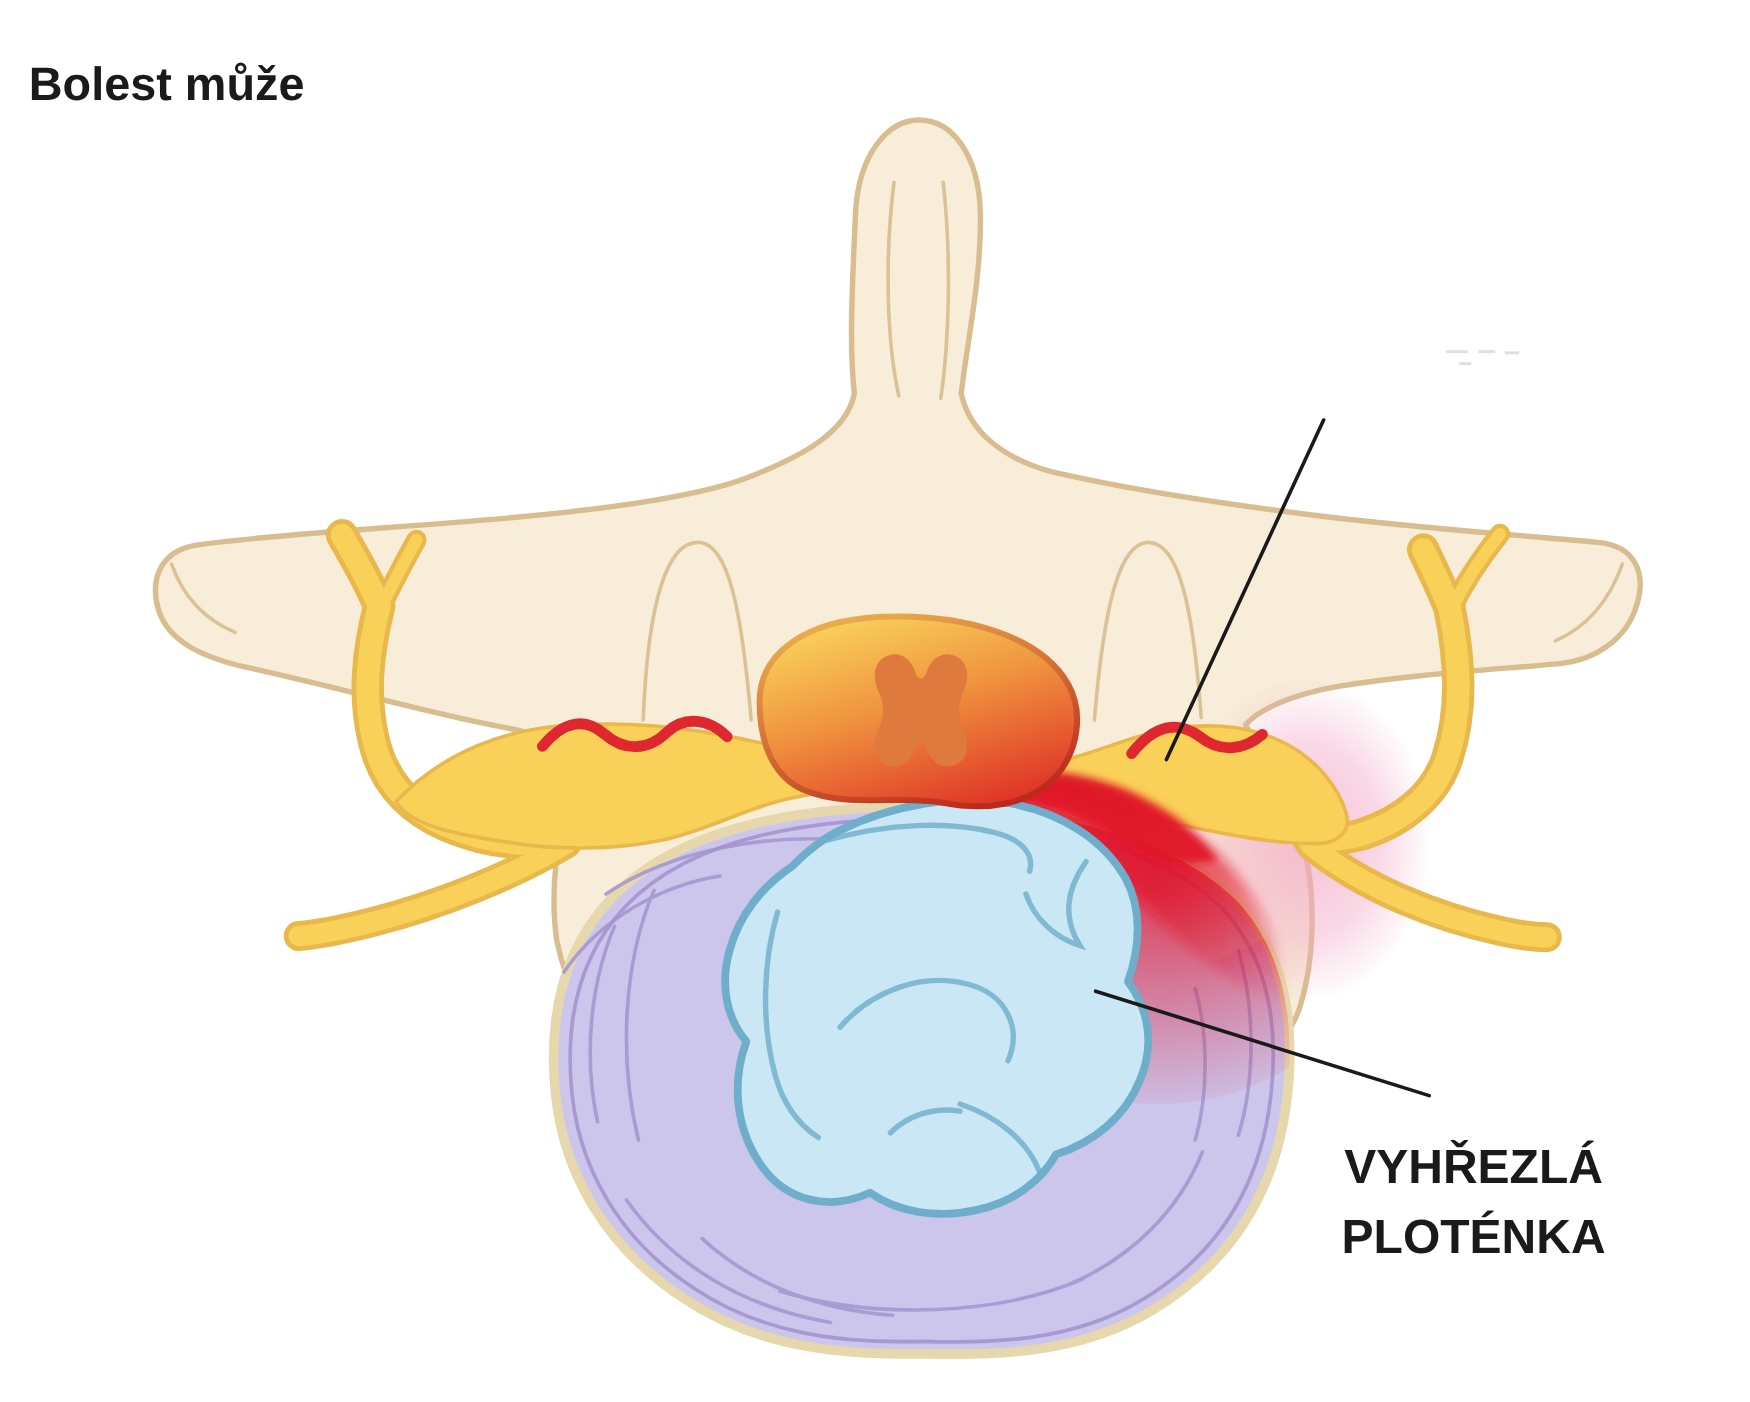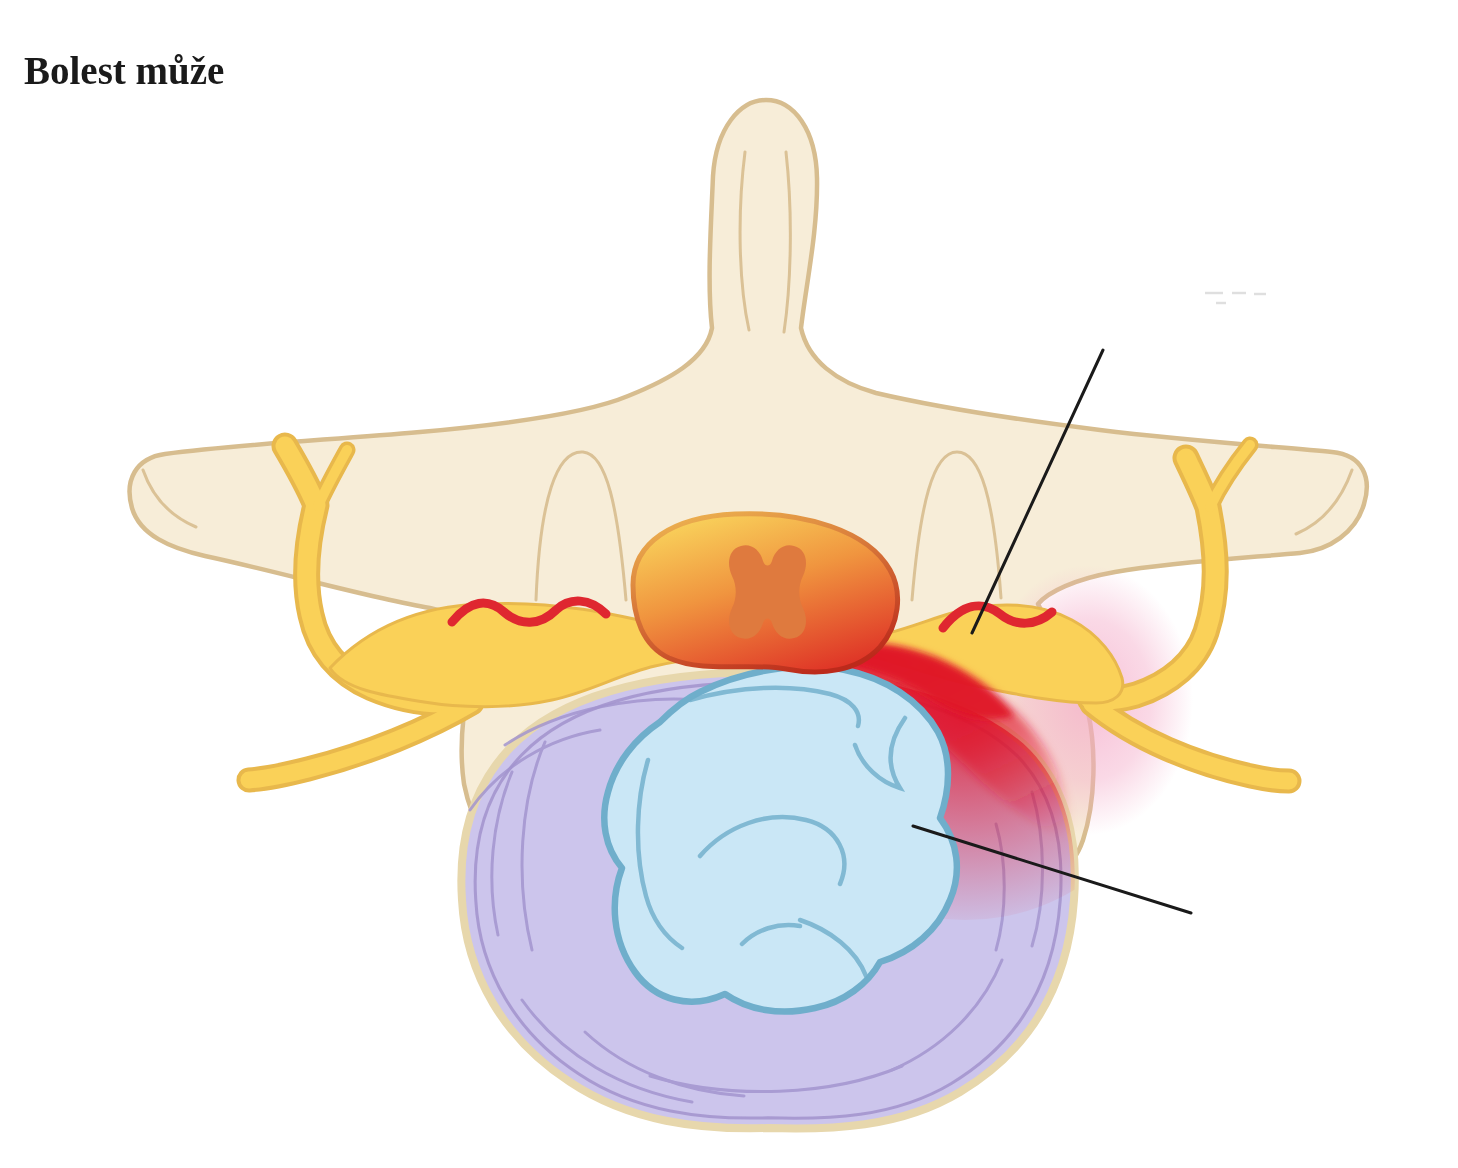--- a/index.html
+++ b/index.html
@@ -1,20 +1,20 @@
 <!DOCTYPE html>
 <html><head>
 <meta charset="utf-8">
 <style>
   html,body{margin:0;padding:0;}
   body{
     width:1458px;height:1168px;position:relative;background:#ffffff;overflow:hidden;
     font-family:"Liberation Sans", sans-serif;
   }
-  #stage{position:absolute;left:0;top:0;width:1296px;height:1168px;font-family:Liberation Serif, serif;}
+  #stage{position:absolute;left:0;top:0;width:1296px;height:1168px;}
   svg{position:absolute;left:0;top:0;display:block;}
   .label{position:absolute;color:#1a1a1a;font-weight:700;white-space:nowrap;}
   .pain-label{left:24px;top:46px;font-size:39px;line-height:1.30;letter-spacing:0;}
   .nerve-label{left:953px;top:214px;font-size:40px;display:flex;align-items:flex-end;}
   .nerve-label .wm{font-size:9px;font-weight:700;padding:0 2px 7px 0;}
   .disc-label{left:1078px;top:944px;width:300px;text-align:center;font-size:40px;line-height:1.45;}
 </style>
 </head>
 <body>
 
@@ -214,14 +214,18 @@
     <line x1="1103" y1="350" x2="972" y2="633"></line>
     <line x1="913" y1="826" x2="1191" y2="913"></line>
   </g>
 </svg>
 
 <div class="label pain-label">
   <div>Bolest může</div>
 </div>
 
 
-
+<div class="label disc-label">
+  <div>VYHŘEZLÁ</div>
+  <div>PLOTÉNKA</div>
 </div>
 
+</div>
+
 </body></html>

